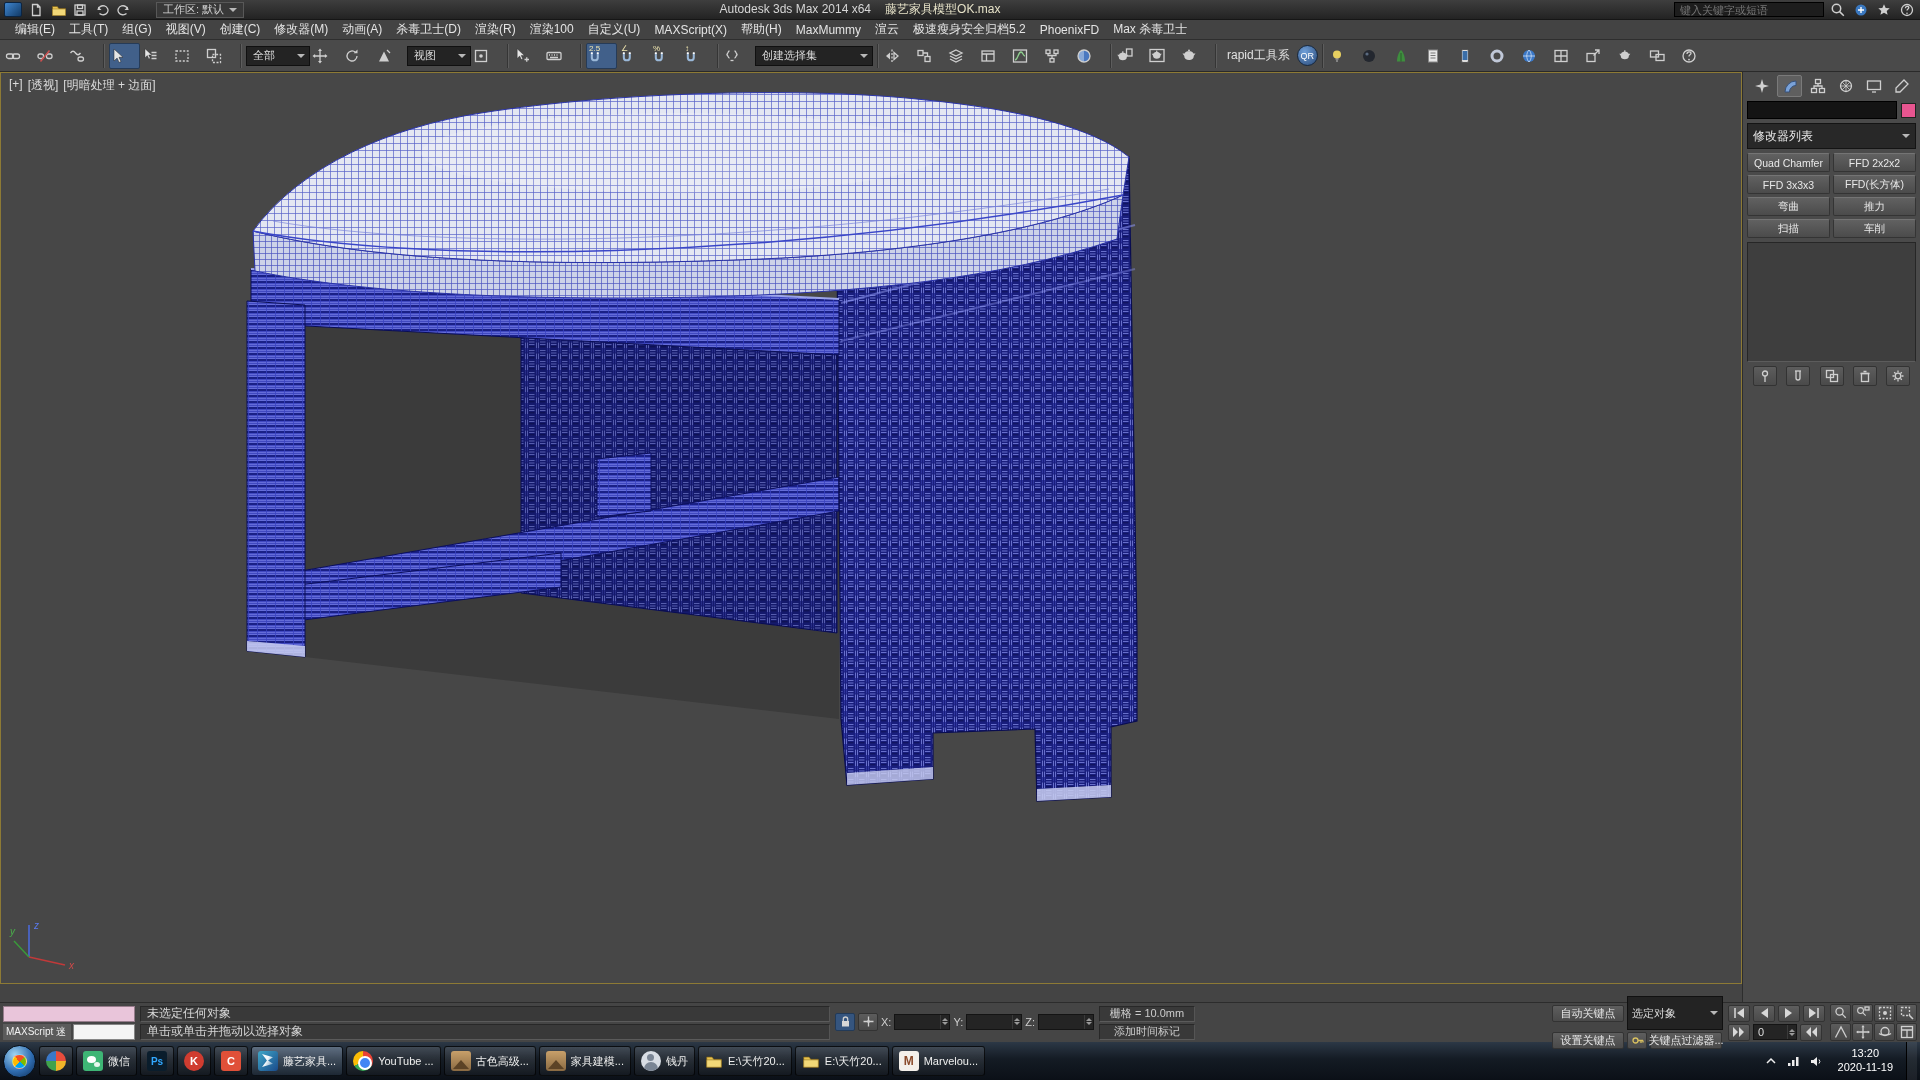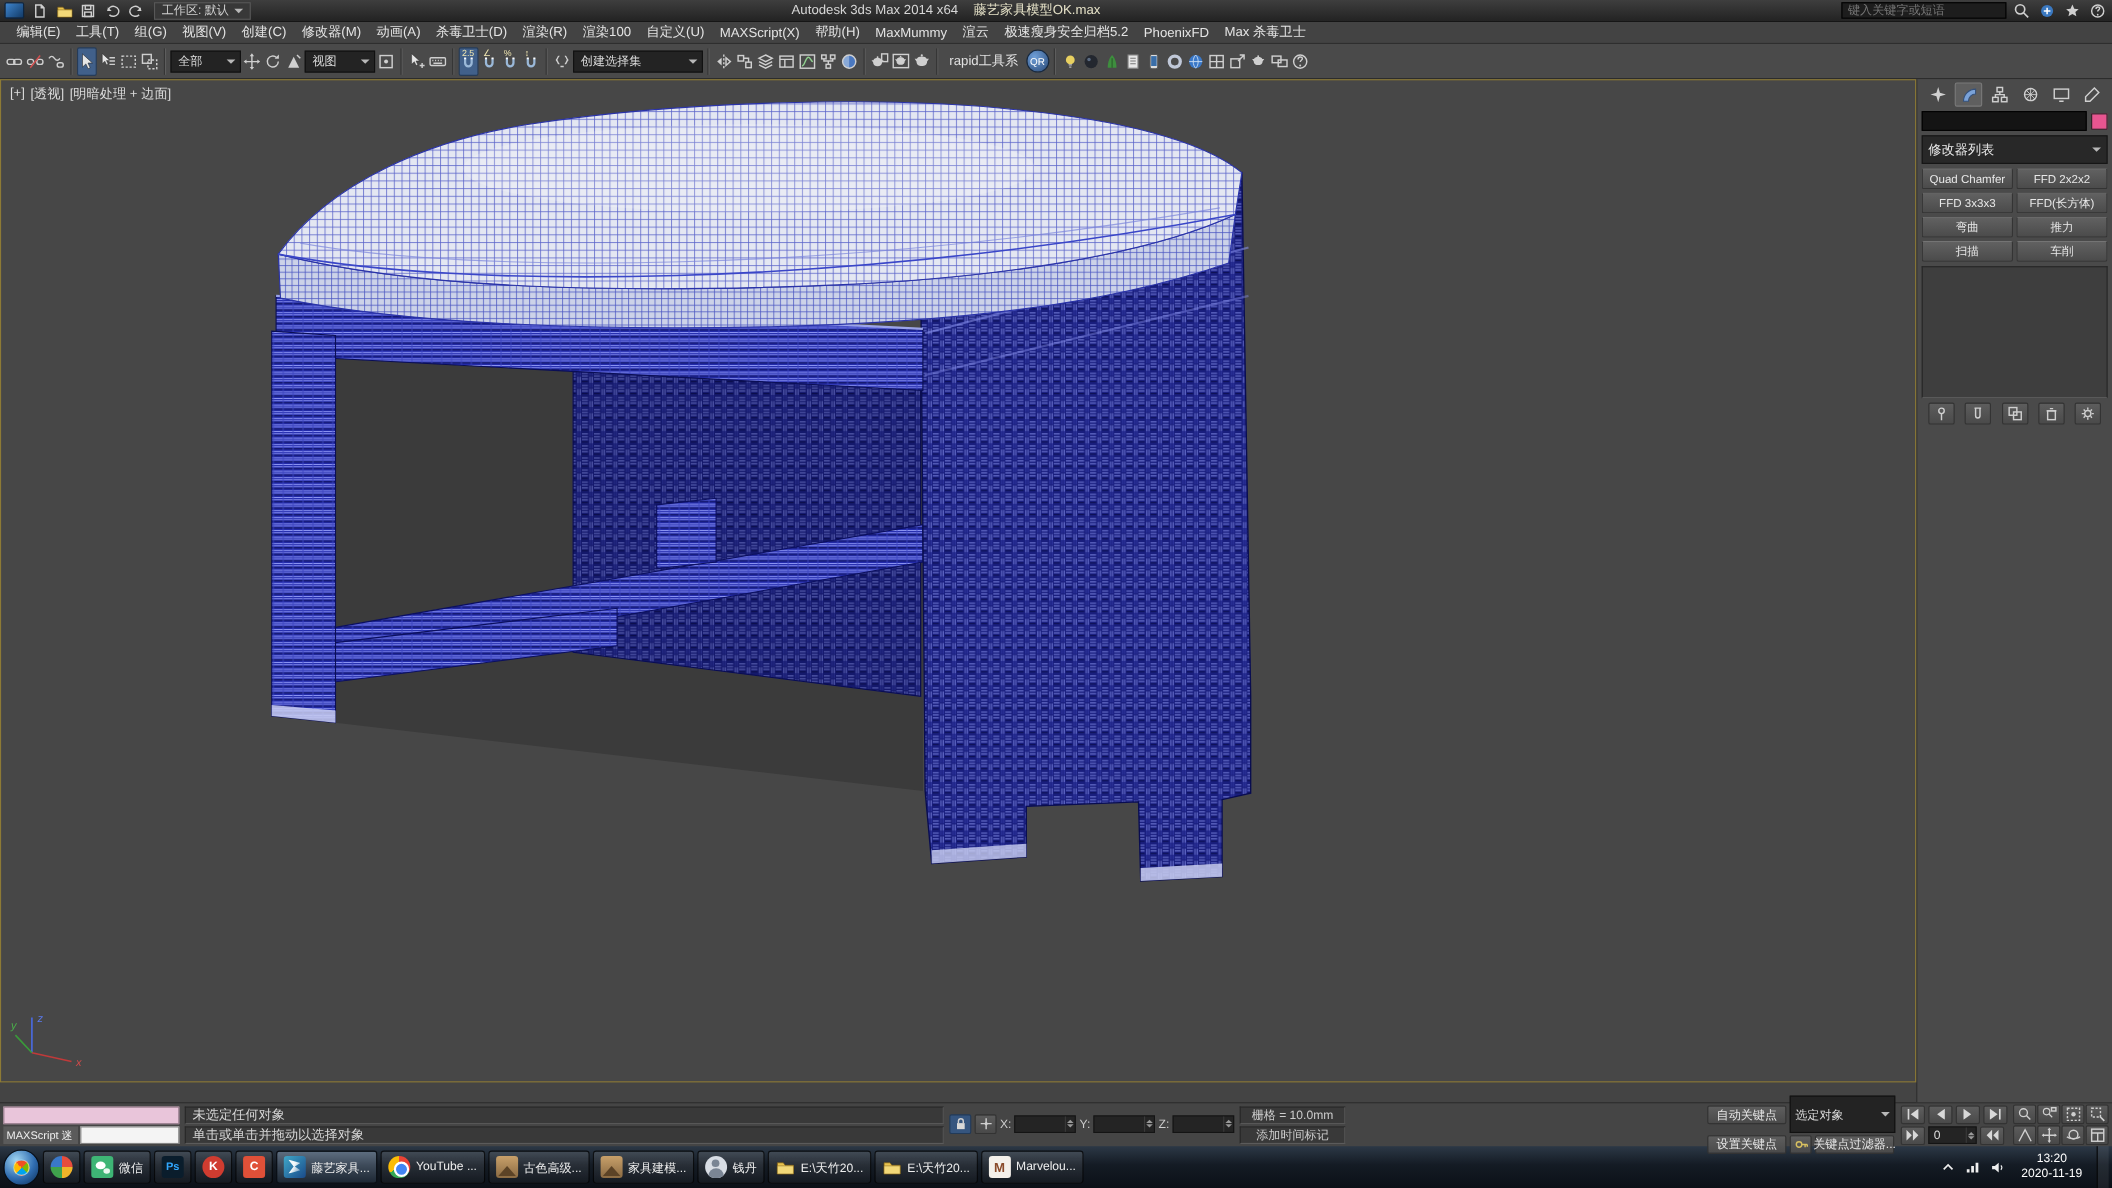--- a/index.html
+++ b/index.html
@@ -9,37 +9,37 @@
 
   svg { display:block; }
   .st { fill:none; stroke:#cfcfcf; stroke-width:1.3; }
 
   
   .titlebar { height:20px; background:linear-gradient(#3e3e3e,#232323); border-bottom:1px solid #161616;
     display:flex; align-items:center; color:#c8c8c8; font-size:11px; position:relative; padding:0 4px; }
   .logo { width:18px; height:15px; border-radius:2px; background:linear-gradient(135deg,#3f86cf,#123a66); border:1px solid #0c2542; margin-right:4px; }
   .qat { display:flex; gap:2px; align-items:center; }
   .qbtn { width:20px; height:17px; display:flex; align-items:center; justify-content:center; border-radius:2px; }
-  .workspace { display:flex; align-items:center; gap:5px; height:16px; margin-left:6px; padding:0 6px;
+  .workspace { display:flex; align-items:center; gap:5px; height:16px; margin-left:22px; padding:0 6px;
     background:#383838; border:1px solid #585858; color:#d0d0d0; }
   .caret { width:0; height:0; border:4px solid transparent; border-top-color:#b8b8b8; margin-top:4px; }
   .title-center { position:absolute; left:300px; right:500px; text-align:center; color:#d6d6d6; font-size:12px; pointer-events:none; white-space:nowrap; }
   .title-center .file { margin-left:14px; color:#e6e2c8; }
   .infocenter { margin-left:auto; display:flex; align-items:center; gap:4px; z-index:2; }
   .searchbox input { width:150px; height:15px; background:#1d1d1d; border:1px solid #000; color:#9f9f9f; font-size:11px; padding:0 5px; }
   .icbtn { width:19px; height:16px; display:flex; align-items:center; justify-content:center; }
 
   
   .menubar { height:20px; background:#434343; border-bottom:1px solid #2e2e2e; display:flex; align-items:center;
     font-size:12px; color:#e4e4e4; padding-left:8px; }
   .menu-item { padding:2px 7px; white-space:nowrap; }
 
   
   .toolbar { height:32px; background:#4a4a4a; border-bottom:1px solid #2a2a2a; display:flex; align-items:center; padding:0 4px; gap:1px; }
-  .tb { position:relative; width:18px; height:26px; display:flex; align-items:center; justify-content:flex-end; border:1px solid transparent; border-radius:2px; flex:none; }
+  .tb { position:relative; width:31px; height:26px; display:flex; align-items:center; justify-content:flex-start; border:1px solid transparent; border-radius:2px; flex:none; }
   .tb.on { background:#41608a; border-color:#263b57; }
   .tbdiv { width:2px; height:24px; margin:0 3px; border-left:1px solid #353535; border-right:1px solid #5d5d5d; flex:none; }
   .tbcombo { height:20px; background:#232323; border:1px solid #101010; color:#dcdcdc; font-size:11px;
     display:flex; align-items:center; justify-content:space-between; padding:0 4px 0 6px; gap:6px; flex:none; }
   .snaptxt { position:absolute; top:0; left:2px; font-size:8px; color:#f0e6b0; line-height:9px; }
   .rapid-label { font-size:12px; color:#e0e0e0; padding:0 6px; white-space:nowrap; }
   .qr { width:21px; height:21px; border-radius:50%; background:radial-gradient(circle at 35% 30%,#6f9fd8,#2a4a78);
     border:1px solid #16283f; color:#fff; font-size:9px; display:flex; align-items:center; justify-content:center; flex:none; }
 
   
@@ -76,21 +76,21 @@
   .stack { height:120px; background:#3e3e3e; border:1px solid #262626; border-bottom-color:#5c5c5c; }
   .stackicons { display:flex; justify-content:space-between; padding:0 6px; }
   .sibtn { width:24px; height:20px; display:flex; align-items:center; justify-content:center; background:linear-gradient(#5d5d5d,#4a4a4a);
     border:1px solid #333; border-radius:2px; }
 
   
   .statusbar { height:40px; background:#454545; border-top:1px solid #2c2c2c; display:flex; align-items:stretch; gap:5px; padding:2px 3px; font-size:12px; color:#cccccc; }
   .sbcol { display:flex; flex-direction:column; gap:2px; justify-content:center; }
   .sunken { background:#393939; border:1px solid #282828; border-bottom-color:#5b5b5b; border-right-color:#555;
     height:16px; display:flex; align-items:center; padding:0 6px; white-space:nowrap; overflow:hidden; }
-  .mini { width:160px; }
+  .mini { width:132px; }
   .mini .pink { height:16px; background:#e9c5da; border:1px solid #977d8c; }
   .minirow { display:flex; gap:2px; height:16px; }
   .minilabel { width:68px; background:#5b5b5b; color:#f0f0f0; font-size:10px; display:flex; align-items:center; padding:0 3px; white-space:nowrap; overflow:hidden; }
   .mini .white { flex:1; background:#f4f4f4; border:1px solid #858585; }
   .msgs { width:690px; }
   .msgs .sunken { font-size:12px; color:#d6d6d6; }
   .coordrow { display:flex; align-items:center; gap:3px; }
   .cbtn { width:20px; height:18px; display:flex; align-items:center; justify-content:center; background:linear-gradient(#5c5c5c,#494949);
     border:1px solid #333; border-radius:2px; }
   .cbtn.lockon { background:#35557f; border-color:#223a58; }

